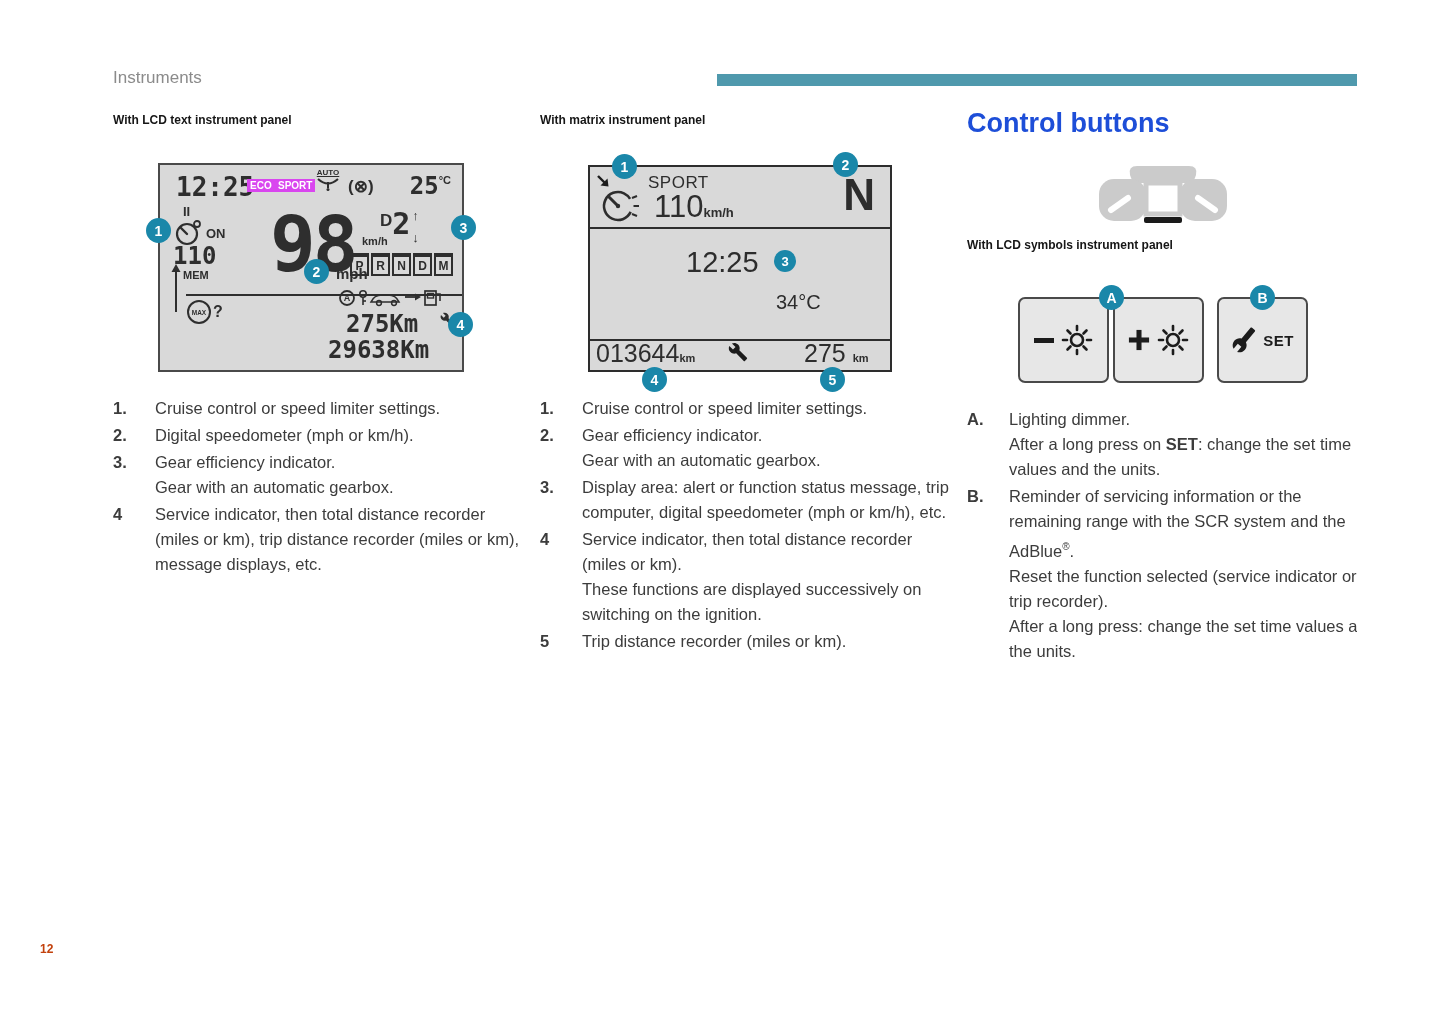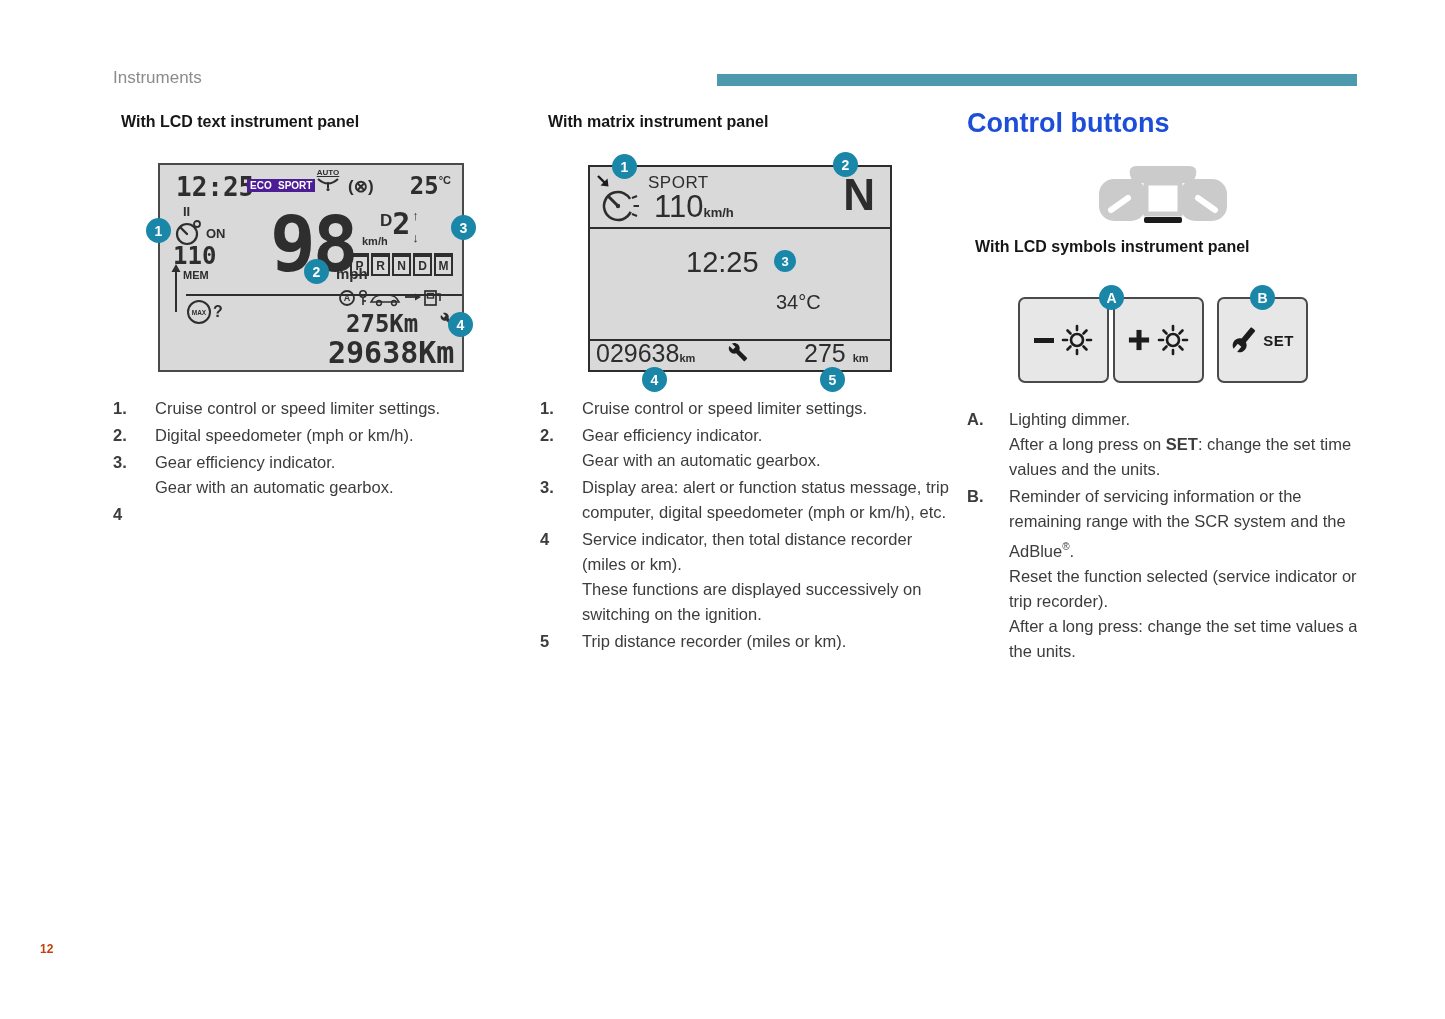--- a/index.html
+++ b/index.html
@@ -6,21 +6,21 @@
   .page{position:relative;width:1357px;height:1019px;background:#ffffff;overflow:hidden;
         font-family:"Liberation Sans", sans-serif;color:#3c3c3c;}
   .abs{position:absolute;}
 
   
   .doc-header{left:113px;top:68px;font-size:17px;color:#8b8b8b;}
   .accent-bar{left:717px;top:74px;width:723px;height:12px;background:#4f99ad;}
   .page-num{left:40px;top:942px;font-size:12px;font-weight:bold;color:#c2410c;}
 
   
-  .h-col{font-size:16px;font-weight:bold;color:#161616;margin-left:8px;}
+  .h-col{font-size:12px;font-weight:bold;color:#161616;}
   .h2-1{left:113px;top:113px;}
   .h2-2{left:540px;top:113px;}
   .h-title{left:967px;top:108px;font-size:27px;font-weight:bold;color:#1d4ed8;}
   .h-sub{left:967px;top:238px;text-align:center;}
 
   
   .list{width:412px;}
   .list .row{display:flex;margin-bottom:2px;}
   .list .num{width:42px;flex-shrink:0;font-weight:bold;}
   .list{font-size:16.5px;line-height:25px;color:#3c3c3c;}
@@ -34,21 +34,21 @@
          font-weight:bold;font-size:14px;display:flex;align-items:center;justify-content:center;z-index:5;}
   .badge.sm{width:22px;height:22px;font-size:13px;}
 
   
   .lcd{left:158px;top:163px;width:302px;height:205px;background:#d9d9d9;border:2px solid #4a4a4a;}
   .seg{font-family:"DejaVu Sans Mono", monospace;font-weight:bold;color:#2e2e2e;line-height:1;}
   .lcd .lbl{font-weight:bold;color:#2e2e2e;line-height:1;}
   .l-time{left:16px;top:9px;font-size:26px;}
   .l-eco{left:87px;top:14px;}
   .l-sport{left:115px;top:14px;}
-  .mode-chip{background:#4c1d95;color:#fff;font-size:10px;font-weight:bold;padding:1px 3px;line-height:11px;}
+  .mode-chip{background:#d946ef;color:#fff;font-size:10px;font-weight:bold;padding:1px 3px;line-height:11px;}
   .l-wiper{left:154px;top:4px;width:28px;text-align:center;}
   .l-wiper .lbl{font-size:8px;display:block;text-decoration:underline;}
   .l-stab{left:188px;top:11px;font-size:17px;font-weight:bold;color:#2e2e2e;}
   .l-temp{right:11px;top:9px;}
   .l-temp .seg{font-size:24px;}
   .l-temp .unit{font-size:11px;font-weight:bold;vertical-align:10px;color:#2e2e2e;}
   .l-pause{left:23px;top:40px;font-size:13px;}
   .l-gauge{left:14px;top:54px;}
   .l-on{left:46px;top:62px;font-size:13px;}
   .l-110{left:13px;top:79px;font-size:24px;}
@@ -66,21 +66,21 @@
   .gbox{width:15px;height:17px;border:2px solid #2e2e2e;border-top:4px solid #2e2e2e;
         font-size:12px;font-weight:bold;color:#2e2e2e;display:flex;align-items:center;justify-content:center;background:transparent;}
   .l-div{left:26px;top:129px;width:276px;height:2px;background:#2e2e2e;}
   .l-max{left:27px;top:135px;display:flex;align-items:center;gap:2px;}
   .max-circ{width:20px;height:20px;border:2.5px solid #2e2e2e;border-radius:50%;display:flex;align-items:center;justify-content:center;
             font-size:6.5px;font-weight:bold;color:#2e2e2e;}
   .max-q{font-size:16px;font-weight:bold;color:#2e2e2e;}
   .l-icons{left:178px;top:123px;}
   .l-275{left:186px;top:147px;font-size:24px;}
   .l-wrench{right:7px;top:147px;}
-  .l-odo{left:168px;top:173px;font-size:30px;}
+  .l-odo{left:168px;top:173px;font-size:24px;}
   .b1{left:-14px;top:53px;} .b2{left:144px;top:94px;} .b3{left:291px;top:50px;} .b4{left:288px;top:147px;}
 
   
   .matrix{left:588px;top:165px;width:300px;height:203px;background:#d9d9d9;border:2px solid #2d2d2d;color:#2d2d2d;}
   .m-line{left:0;width:100%;height:2px;background:#2d2d2d;}
   .m-line1{top:60px;} .m-line2{top:172px;}
   .m-arrow{left:6px;top:7px;}
   .m-gauge{left:9px;top:19px;}
   .m-cruise{left:58px;top:6px;font-size:17px;letter-spacing:0.5px;}
   .m-speed{left:64px;top:22px;font-size:31px;}
@@ -233,20 +233,21 @@
     <div class="row">
         <span class="num">2.</span>
         <span class="txt">Digital speedometer (mph or km/h).</span>
       </div>
     <div class="row">
         <span class="num">3.</span>
         <span class="txt">Gear efficiency indicator.<br>Gear with an automatic gearbox.</span>
       </div>
     <div class="row">
         <span class="num">4</span>
+        <span class="txt">Service indicator, then total distance recorder (miles or km), trip distance recorder (miles or km), message displays, etc.</span>
       </div>
   </div>
 
   <div class="abs h-col h2-2">With matrix instrument panel</div>
 
   <div class="abs matrix">
     <span class="abs m-line m-line1"></span>
     <span class="abs m-line m-line2"></span>
 
     <span class="abs m-arrow">
@@ -265,21 +266,21 @@
         <circle cx="19" cy="20" r="2.2" fill="#2d2d2d"></circle>
       </svg>
     </span>
     <span class="abs m-cruise">SPORT</span>
     <span class="abs m-speed"><span>110</span><span class="unit">km/h</span></span>
     <span class="abs m-n">N</span>
 
     <span class="abs m-time">12:25</span>
     <span class="abs m-temp">34°C</span>
 
-    <span class="abs m-odo"><span>029638</span><span class="unit">km</span></span>
+    <span class="abs m-odo"><span>013644</span><span class="unit">km</span></span>
     <span class="abs m-wrench">
       <svg width="20" height="20" viewBox="0 0 24 24" fill="#1c1c1c">
         <path d="M22.7 19l-9.1-9.1c.9-2.3.4-5-1.5-6.9-2-2-5-2.4-7.4-1.3L9 6 6 9 1.6 4.7C.4 7.1.9 10.1 2.9 12.1c1.9 1.9 4.6 2.4 6.9 1.5l9.1 9.1c.4.4 1 .4 1.4 0l2.3-2.3c.5-.4.5-1.1.1-1.4z"></path>
       </svg>
     </span>
     <span class="abs m-trip"><span>275</span> <span class="unit">km</span></span>
 
     <span class="badge mb1">1</span>
     <span class="badge mb2">2</span>
     <span class="badge sm mb3">3</span>

